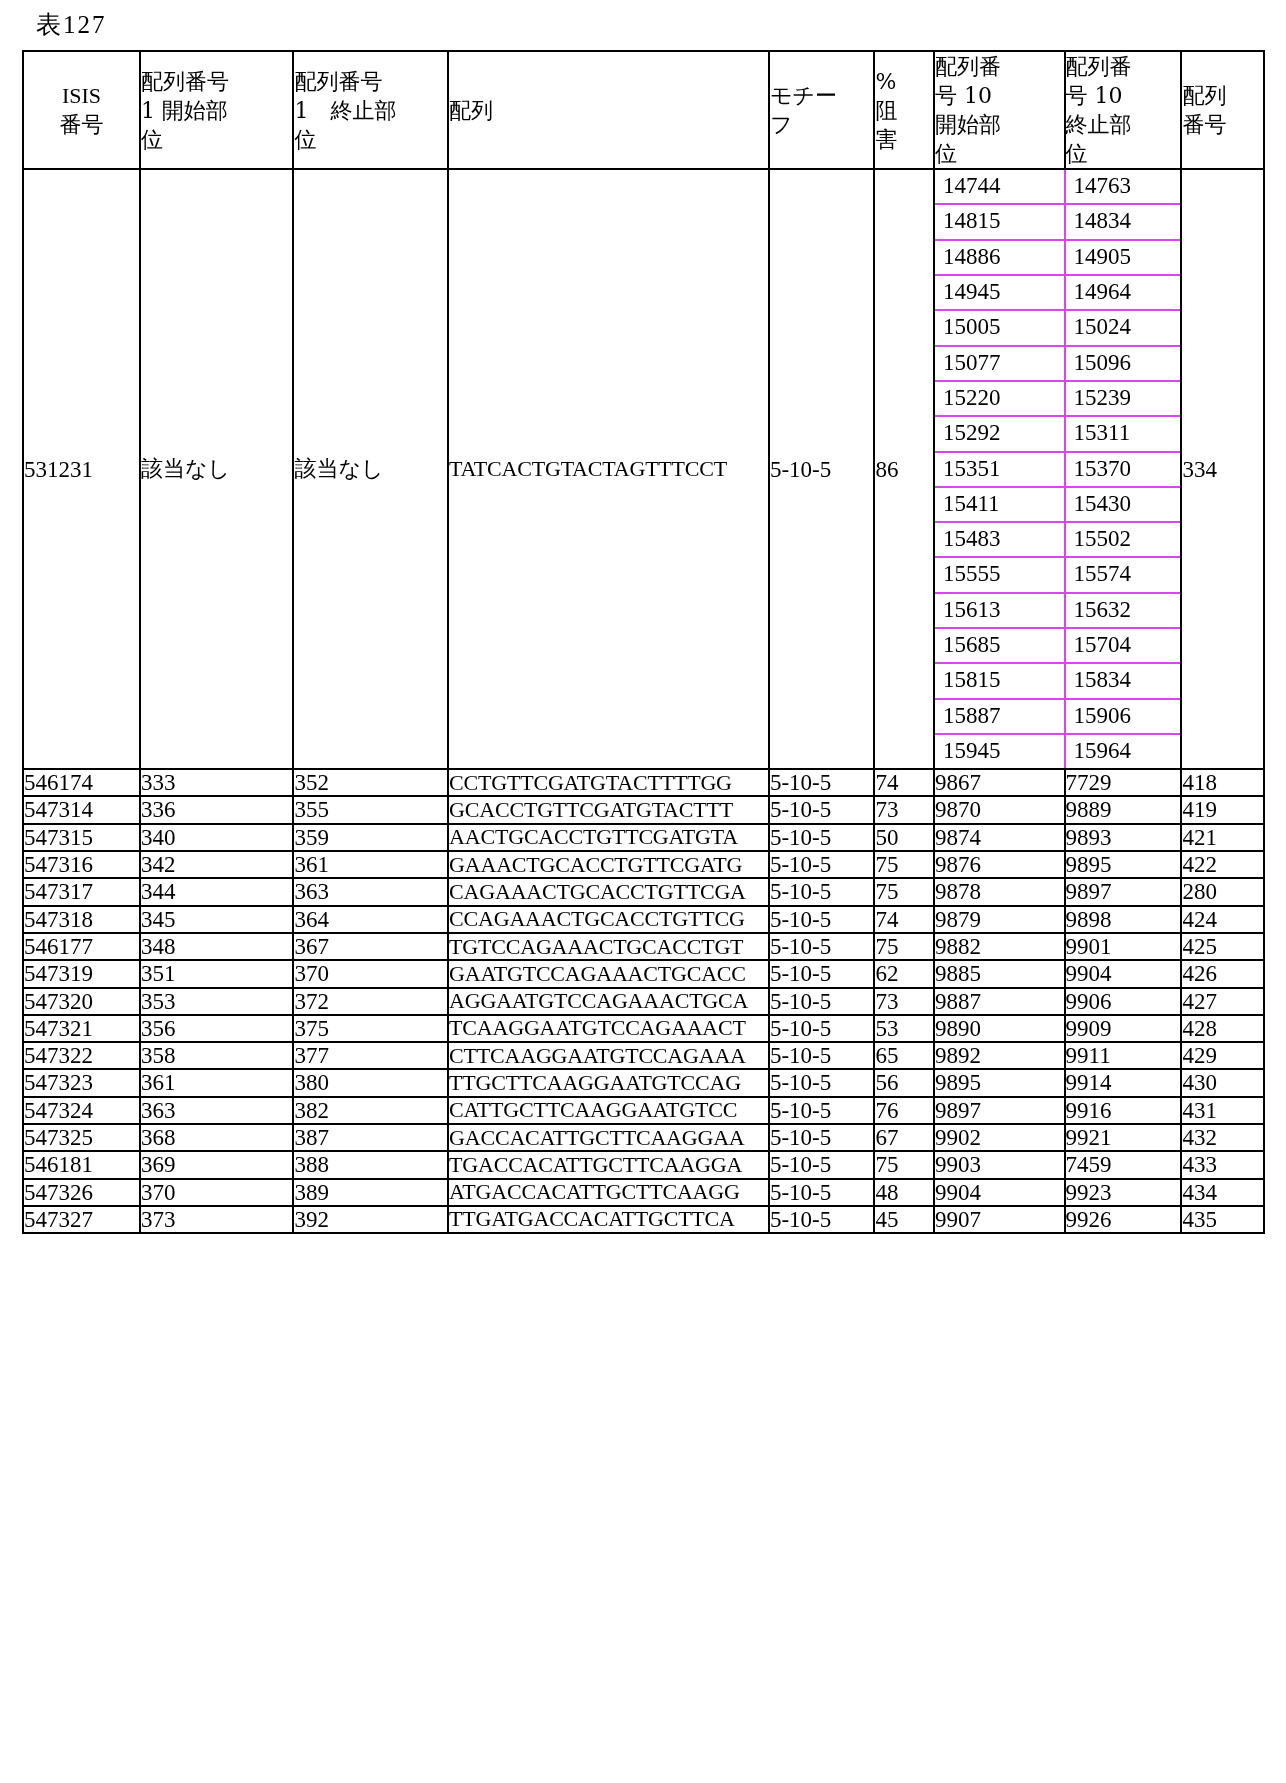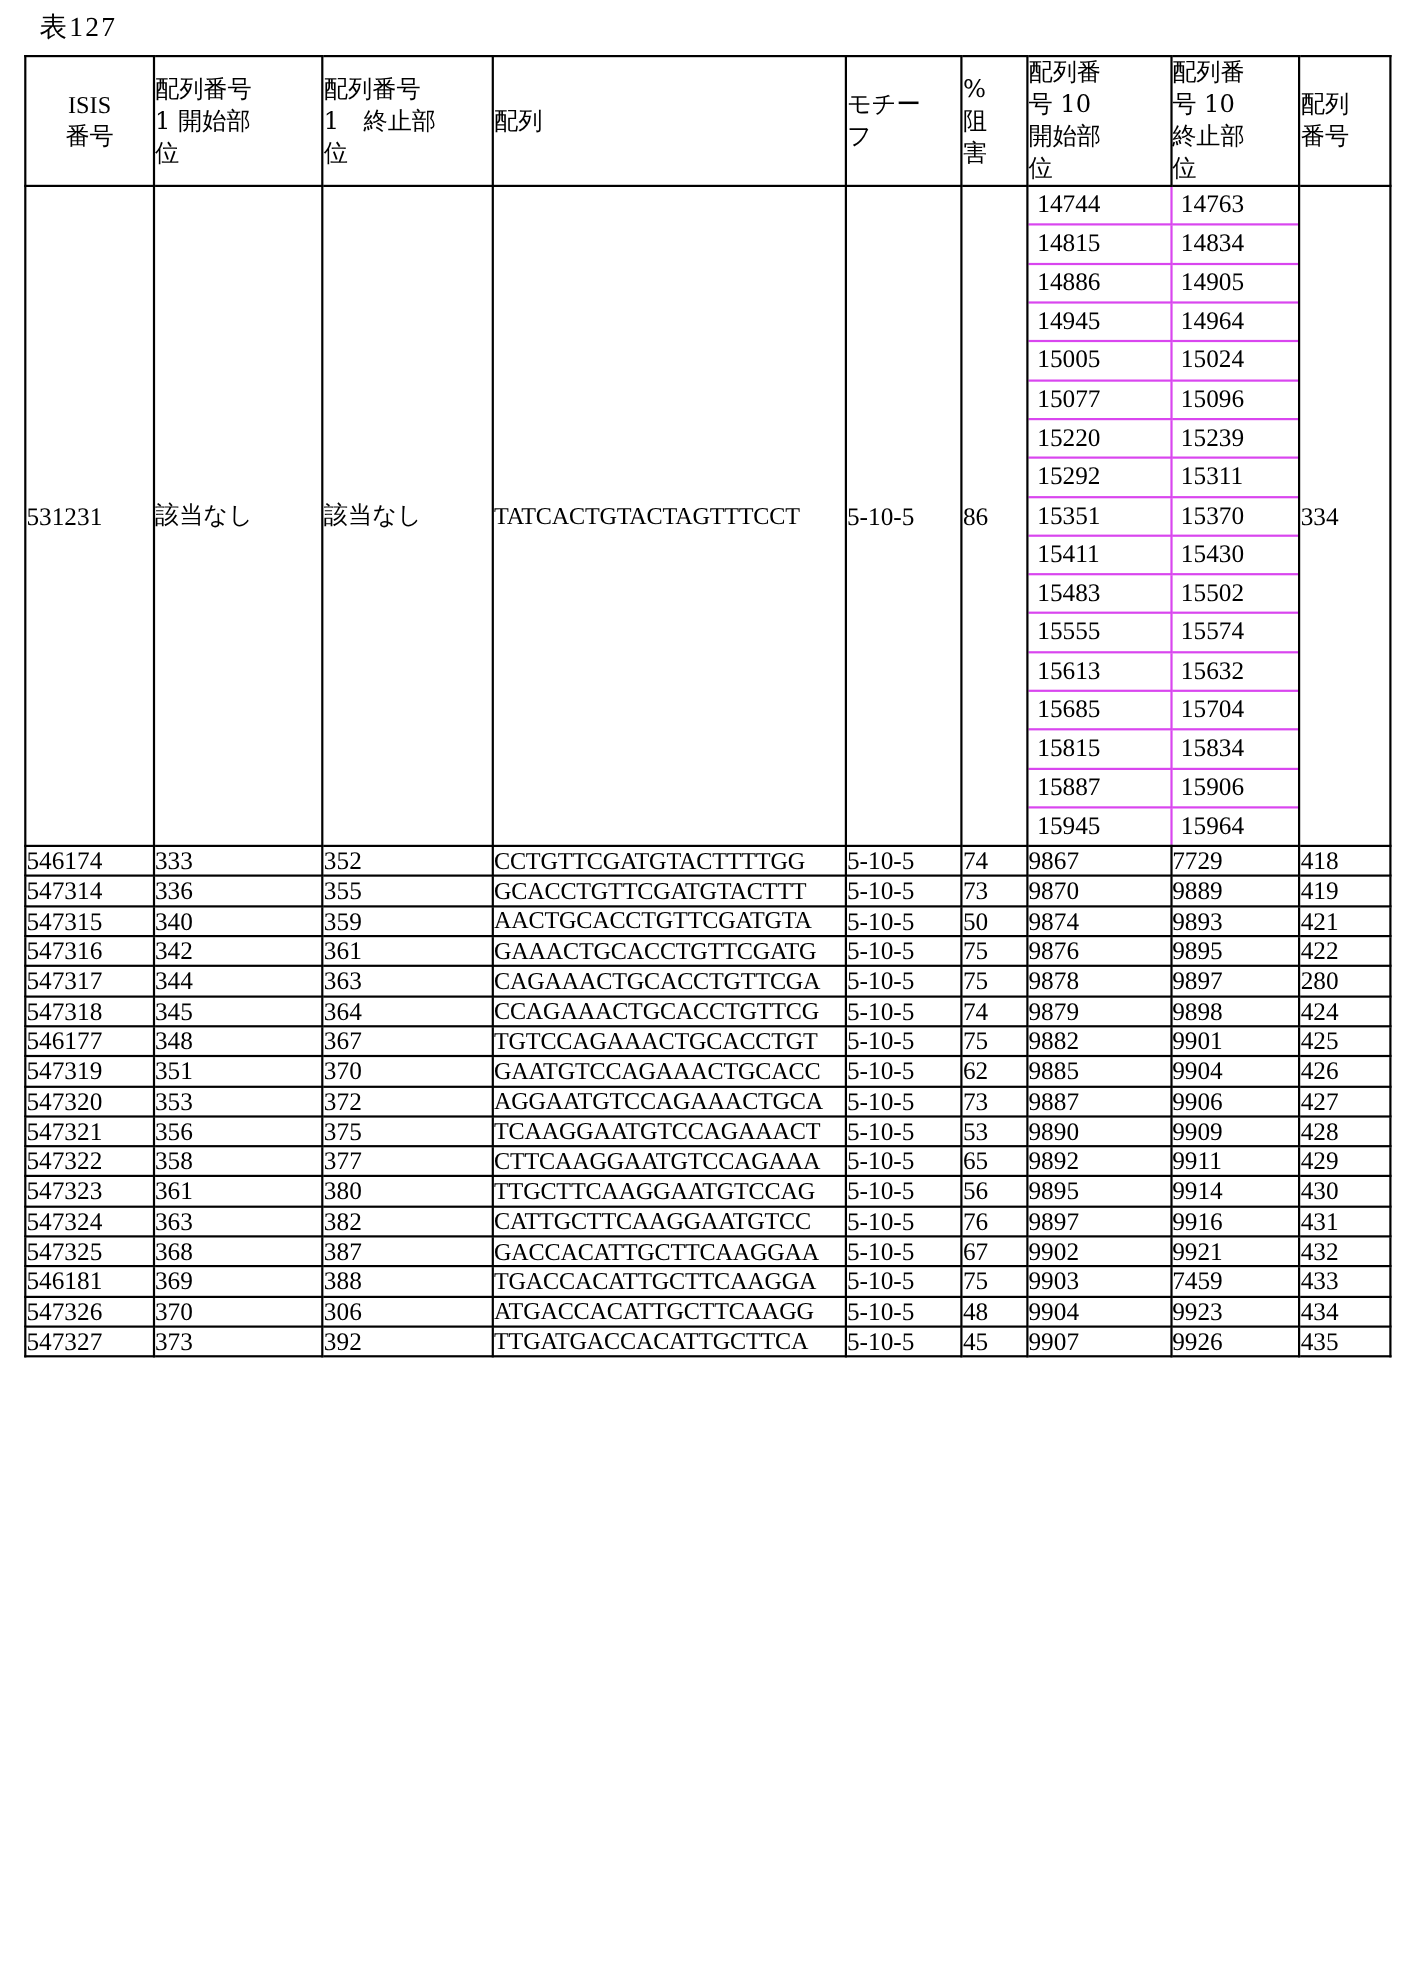--- a/index.html
+++ b/index.html
@@ -434,21 +434,21 @@
           <td class="d seqcell">TGACCACATTGCTTCAAGGA</td>
           <td class="d">5-10-5</td>
           <td class="d">75</td>
           <td class="d">9903</td>
           <td class="d">7459</td>
           <td class="d">433</td>
         </tr>
         <tr>
           <td class="d">547326</td>
           <td class="d">370</td>
-          <td class="d">306</td>
+          <td class="d">389</td>
           <td class="d seqcell">ATGACCACATTGCTTCAAGG</td>
           <td class="d">5-10-5</td>
           <td class="d">48</td>
           <td class="d">9904</td>
           <td class="d">9923</td>
           <td class="d">434</td>
         </tr>
         <tr>
           <td class="d">547327</td>
           <td class="d">373</td>

